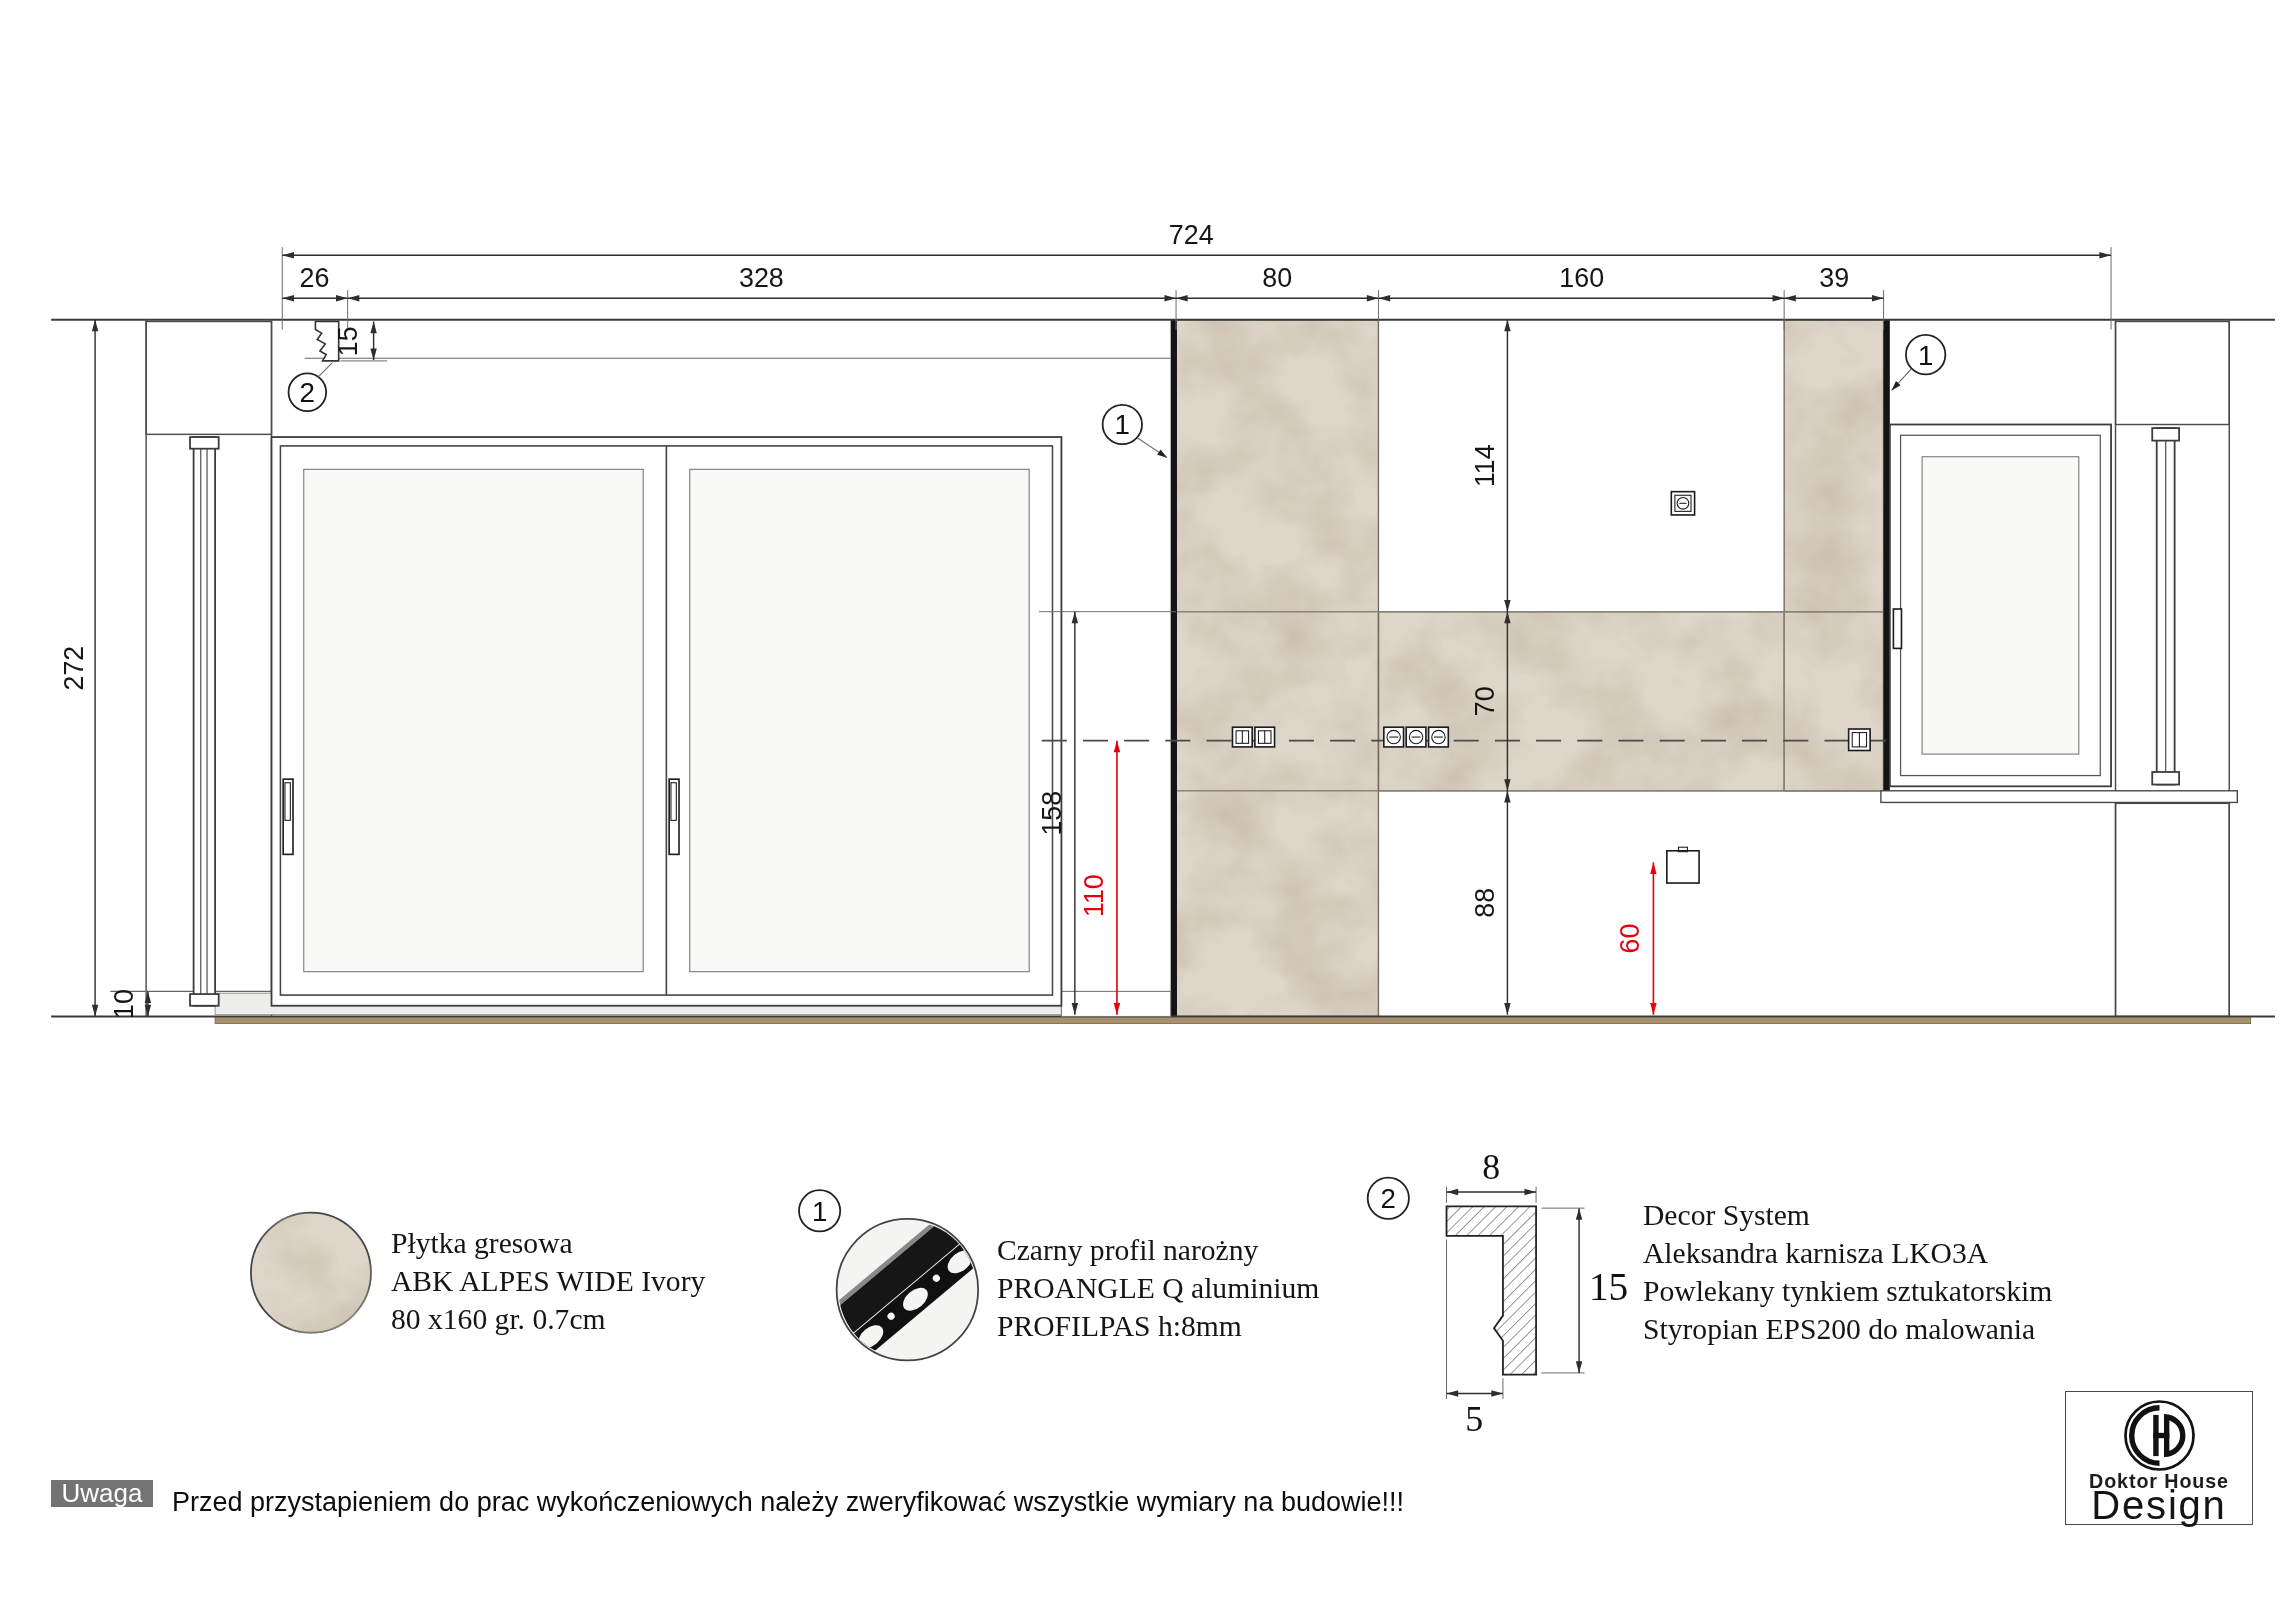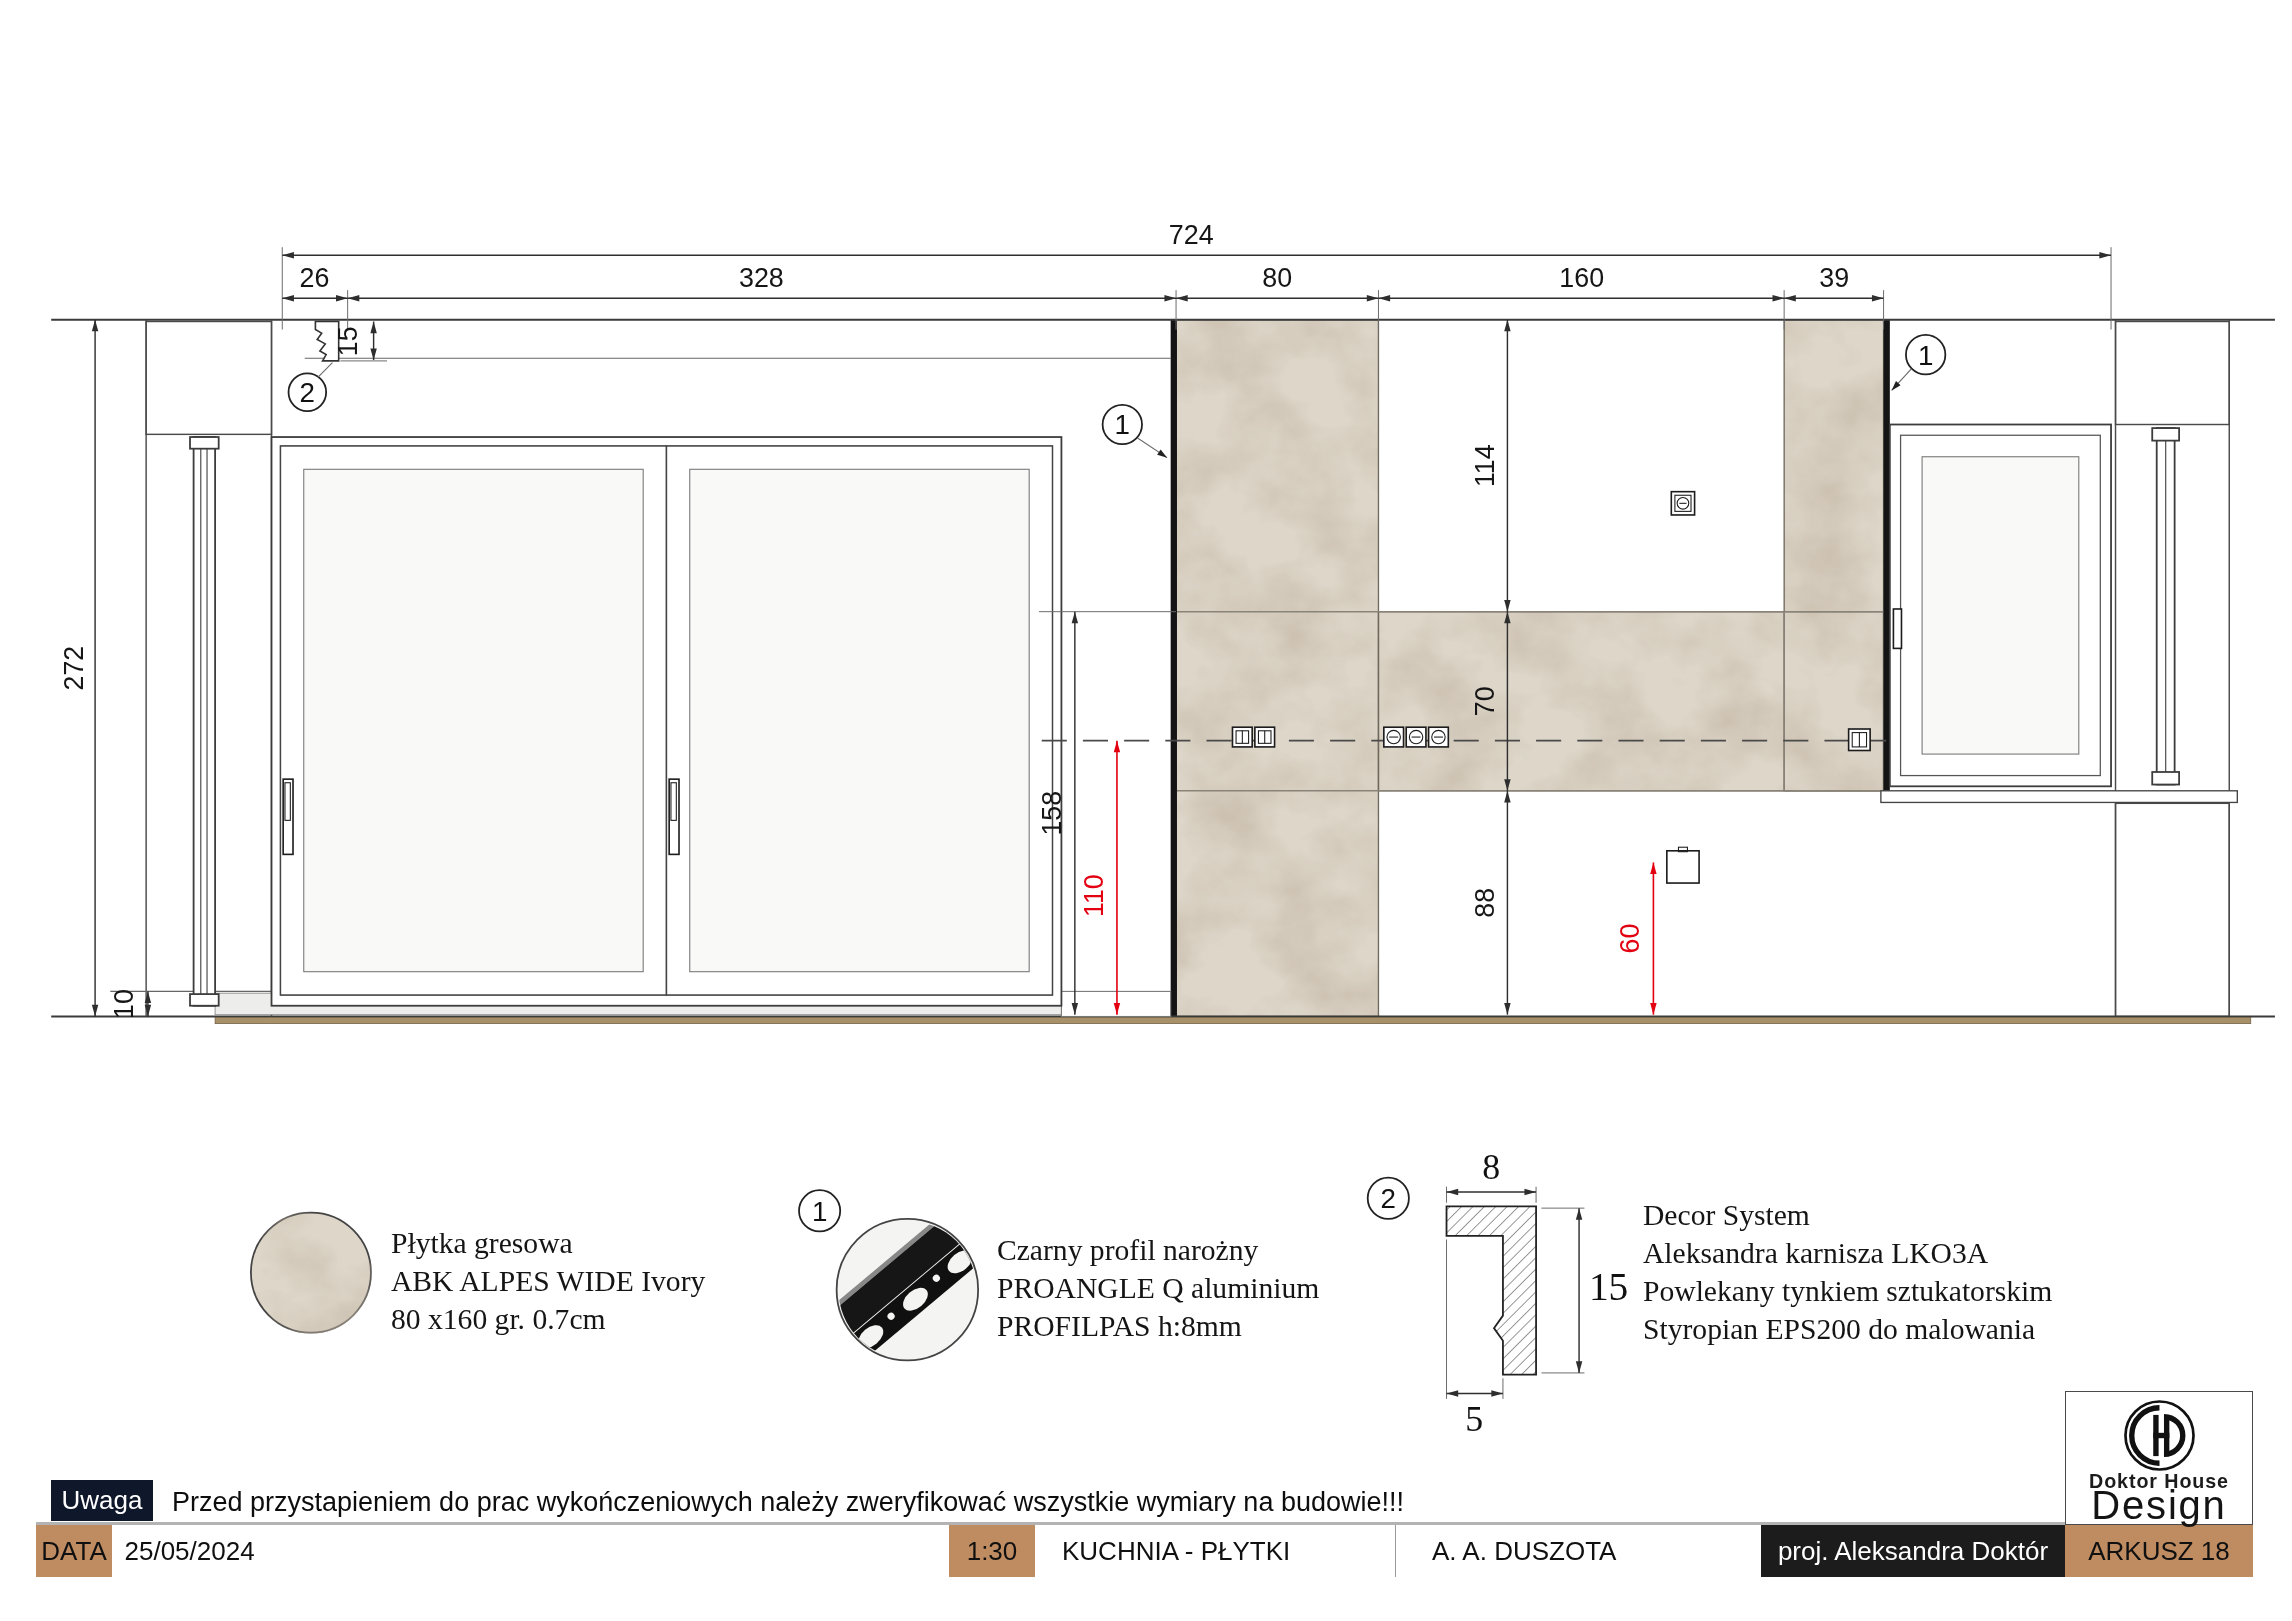--- a/index.html
+++ b/index.html
@@ -22,21 +22,21 @@
   .elec{stroke:#1c1c1c;stroke-width:1.8;fill:#ffffff;}
   .elec-i{stroke:#1c1c1c;stroke-width:1.2;fill:none;}
   .dt{font:30px "Liberation Sans",sans-serif;fill:#161616;}
   .dtr{font:30px "Liberation Sans",sans-serif;fill:#e30010;}
   .ct{font:31px "Liberation Sans",sans-serif;fill:#111;text-anchor:middle;}
   .dn{font:40px "Liberation Serif",serif;fill:#111;text-anchor:middle;}
   .mid{text-anchor:middle;}
   
   .serif{font-family:"Liberation Serif",serif;font-size:29.6px;line-height:38px;color:#151515;position:absolute;white-space:nowrap;}
   
-  .note-label{position:absolute;left:51px;top:1480px;width:102px;height:41px;background:#0f172a;color:#fff;
+  .note-label{position:absolute;left:51px;top:1480px;width:102px;height:27px;background:#737373;color:#fff;
       font-size:26px;display:flex;align-items:center;justify-content:center;}
   .note-text{position:absolute;left:172px;top:1487px;font-size:27px;color:#0d0d0d;white-space:nowrap;}
   
   .titlebar{position:absolute;left:36px;top:1522px;width:2217px;height:56px;
       border-top:3.6px solid #b3b3b3;}
   .cell{position:absolute;top:0;height:52px;display:flex;align-items:center;font-size:26px;color:#101010;}
   .c-brown{background:#bf8c62;justify-content:center;}
   .c-dark{background:#1c1c1c;color:#fff;justify-content:center;}
   .c-left{padding-left:12.5px;}
   .c-sep{border-left:1.8px solid #9a9a9a;padding-left:36px;}
@@ -335,24 +335,15 @@
     <path d="M43,12 A31,31 0 1 0 43,74" fill="none" stroke="#111" stroke-width="6"></path>
     <path d="M48,22 A21,21 0 1 1 48,64" fill="none" stroke="#111" stroke-width="6"></path>
     <rect x="36" y="20" width="6" height="46" fill="#111"></rect>
     <rect x="48" y="20" width="6" height="46" fill="#111"></rect>
     <rect x="36" y="40" width="18" height="6" fill="#111"></rect>
   </svg>
   <div class="logo-top">Doktor House</div>
   <div class="logo-main">Design</div>
 </div>
 
-<div class="titlebar">
-  <div class="cell c-brown" style="left:0;width:76px">DATA</div>
-  <div class="cell c-left" style="left:76px;width:837px">25/05/2024</div>
-  <div class="cell c-brown" style="left:913px;width:86px">1:30</div>
-  <div class="cell c-left" style="left:999px;width:359px;padding-left:27px">KUCHNIA - PŁYTKI</div>
-  <div class="cell c-sep" style="left:1359px;width:366px">A. A. DUSZOTA</div>
-  <div class="cell c-dark" style="left:1725px;width:304px">proj. Aleksandra Doktór</div>
-  <div class="cell c-brown" style="left:2029px;width:188px">ARKUSZ 18</div>
-</div>
 
 </div>
 
 
 </body></html>

